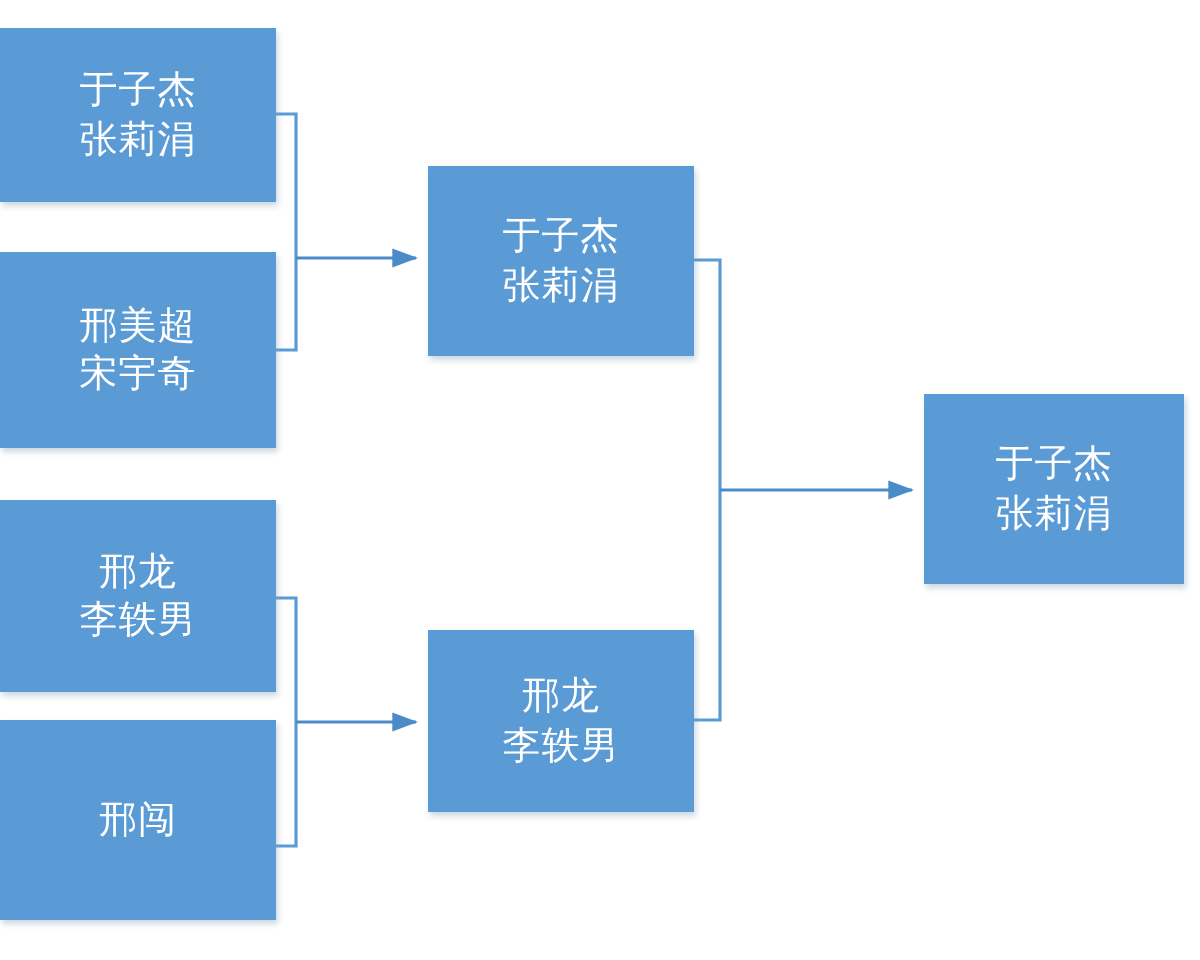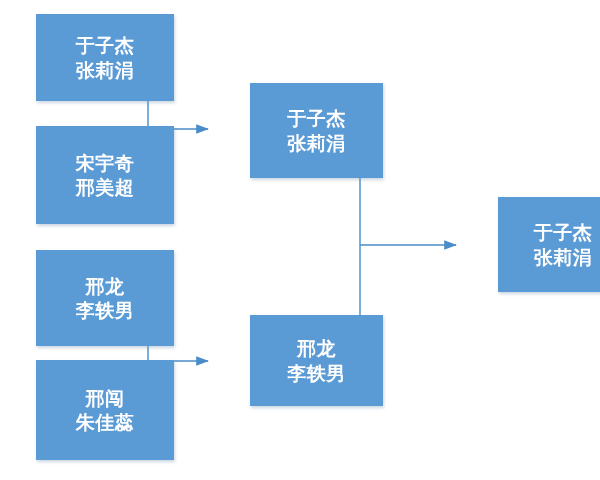--- a/index.html
+++ b/index.html
@@ -19,25 +19,24 @@
   .node {
     position: absolute;
     box-sizing: border-box;
     background: #5B9BD5;
     color: #ffffff;
     display: flex;
     flex-direction: column;
     justify-content: center;
     text-align: center;
     line-height: 1.28;
-    font-weight: 700;
+    font-weight: 400;
     letter-spacing: 0.5px;
     box-shadow: 1px 2px 3px rgba(120,150,180,0.38);
     border: 1px solid #5B9BD5;
-    margin-left: 36px;
   }
   .node .ln {
     display: block;
     white-space: nowrap;
   }
   
   .r1 { font-size: 19px; }
   
   .r2 { font-size: 19px; }
   
@@ -80,32 +79,31 @@
       <line x1="360" y1="245" x2="456" y2="245" stroke="#4A8CC7" stroke-width="1.6" marker-end="url(#arrow)"></line>
     </g>
   </svg>
 
   <div class="node r1" style="left:0px; top:14px; width:138px; height:87px;">
     <span class="ln">于子杰</span>
     <span class="ln">张莉涓</span>
   </div>
 
   <div class="node r1" style="left:0px; top:126px; width:138px; height:98px;">
+    <span class="ln">邢美超</span>
     <span class="ln">宋宇奇</span>
-    <span class="ln">邢美超</span>
   </div>
 
   <div class="node r1" style="left:0px; top:250px; width:138px; height:96px;">
     <span class="ln">邢龙</span>
     <span class="ln">李轶男</span>
   </div>
 
   <div class="node r1" style="left:0px; top:360px; width:138px; height:100px;">
     <span class="ln">邢闯</span>
-    <span class="ln">朱佳蕊</span>
   </div>
 
   <div class="node r2" style="left:214px; top:83px; width:133px; height:95px;">
     <span class="ln">于子杰</span>
     <span class="ln">张莉涓</span>
   </div>
 
   <div class="node r2" style="left:214px; top:315px; width:133px; height:91px;">
     <span class="ln">邢龙</span>
     <span class="ln">李轶男</span>

